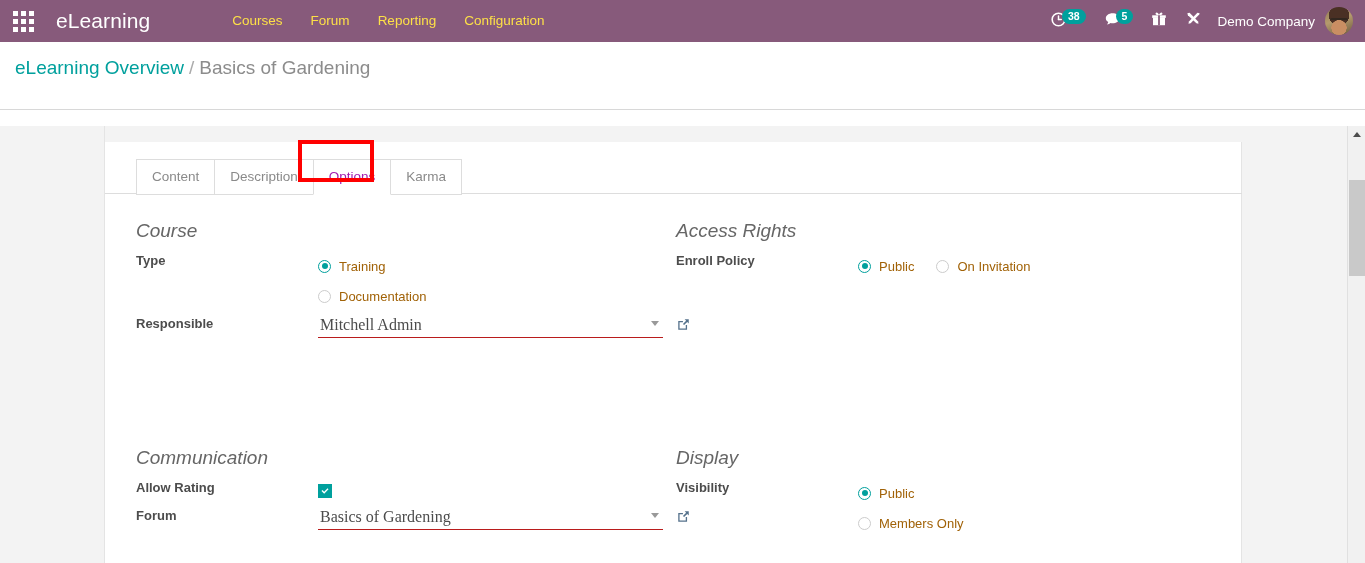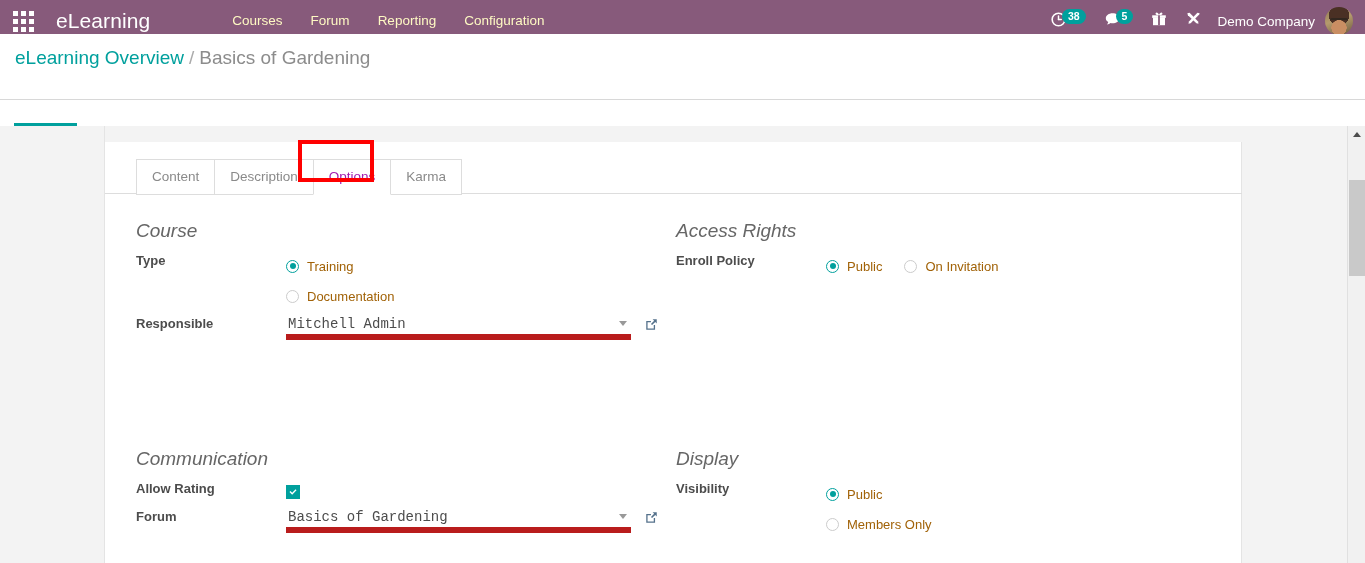--- a/index.html
+++ b/index.html
@@ -31,21 +31,21 @@
     grid-template-rows: repeat(3, 5px);
     gap: 3px;
   }
   .apps-grid-inner i { background: #ffffff; display: block; width: 5px; height: 5px; }
   .brand {
     font-size: 21px; color: #ffffff; margin-left: 10px;
     letter-spacing: .1px; cursor: pointer;
   }
   .nav-menus { display: flex; align-items: center; margin-left: 68px; gap: 0px; }
   .nav-menu-item {
-    font-size: 13.5px; color: #fef9c3; padding: 0 14px;
+    font-size: 13.5px; color: #fde047; padding: 0 14px;
     line-height: 42px; cursor: pointer; white-space: nowrap;
   }
   .nav-right {
     margin-left: auto; display: flex; align-items: center; gap: 0px;
     padding-right: 12px;
   }
   .sysbtn {
     position: relative; height: 42px; display: flex; align-items: center;
     padding: 0 9px; cursor: pointer;
   }
@@ -63,21 +63,21 @@
       linear-gradient(160deg, #8f7a52 0%, #b59a6d 45%, #6d5c3e 100%);
     cursor: pointer; overflow: hidden; position: relative;
   }
   .avatar::after {
     content: ""; position: absolute; left: 5px; top: 11px;
     width: 18px; height: 4px; border-top: 2px solid #32271f; border-radius: 2px;
   }
 
   
   .control-panel {
-    position: absolute; top: 34px; left: 0;
+    position: absolute; top: 44px; left: 0;
     width: 1365px; height: 66px;
     background: #ffffff;
     border-bottom: 1px solid #d8d8d8;
   }
   .breadcrumb { position: absolute; left: 15px; top: 13px; font-size: 19px; white-space: nowrap; }
   .bc-link { color: #00a09d; cursor: pointer; }
   .bc-sep { color: #aaaaaa; margin: 0 5px; }
   .bc-current { color: #8c8c8c; }
   .btn-row { position: absolute; left: 14px; top: 89px; display: flex; align-items: center; }
   .btn-save {
@@ -155,21 +155,21 @@
     display: grid;
     grid-template-columns: 535px 535px;
     column-gap: 5px;
     row-gap: 0px;
   }
   .group { padding-bottom: 0; }
   .group-title {
     font-size: 19px; color: #666666; font-weight: normal;
     margin: 0 0 6px 0; padding: 0; font-style: italic;
   }
-  .field-row { display: flex; align-items: flex-start; min-height: 28px; }
+  .field-row { display: flex; align-items: flex-start; min-height: 28px; gap: 32px; }
   .field-label {
     width: 150px; flex: 0 0 150px;
     font-size: 13px; font-weight: bold; color: #4c4c4c;
     padding-top: 5px; white-space: nowrap;
   }
   .field-value { flex: 1 1 auto; padding-top: 3px; position: relative; }
 
   
   .radio-stack .radio-item { display: flex; align-items: center; height: 30px; }
   .radio-inline { display: flex; align-items: center; }
@@ -190,23 +190,23 @@
   .checkbox-mark {
     width: 14px; height: 14px; background: #00a09d;
     display: inline-flex; align-items: center; justify-content: center;
     cursor: pointer; position: relative; margin-top: 6px;
   }
   .checkbox-mark svg { display: block; }
 
   
   .input-wrap { position: relative; width: 345px; }
   .input-line {
-    width: 345px; border: none; border-bottom: 6px solid #b91c1c;
-    font-size: 14px; color: #4c4c4c; padding: 2px 18px 4px 2px;
-    background: transparent; font-family: Liberation Mono, monospace; outline: none;
+    width: 345px; border: none; border-bottom: 1px solid #b91c1c;
+    font-size: 16px; color: #4c4c4c; padding: 2px 18px 4px 2px;
+    background: transparent; font-family: Liberation Serif, serif; outline: none;
     height: 24px;
   }
   .input-line::placeholder { color: #bbbbbb; }
   .caret {
     position: absolute; right: 4px; top: 7px;
     width: 0; height: 0;
     border-left: 4px solid transparent; border-right: 4px solid transparent;
     border-top: 5px solid #999999; cursor: pointer;
   }
   .ext-link {

